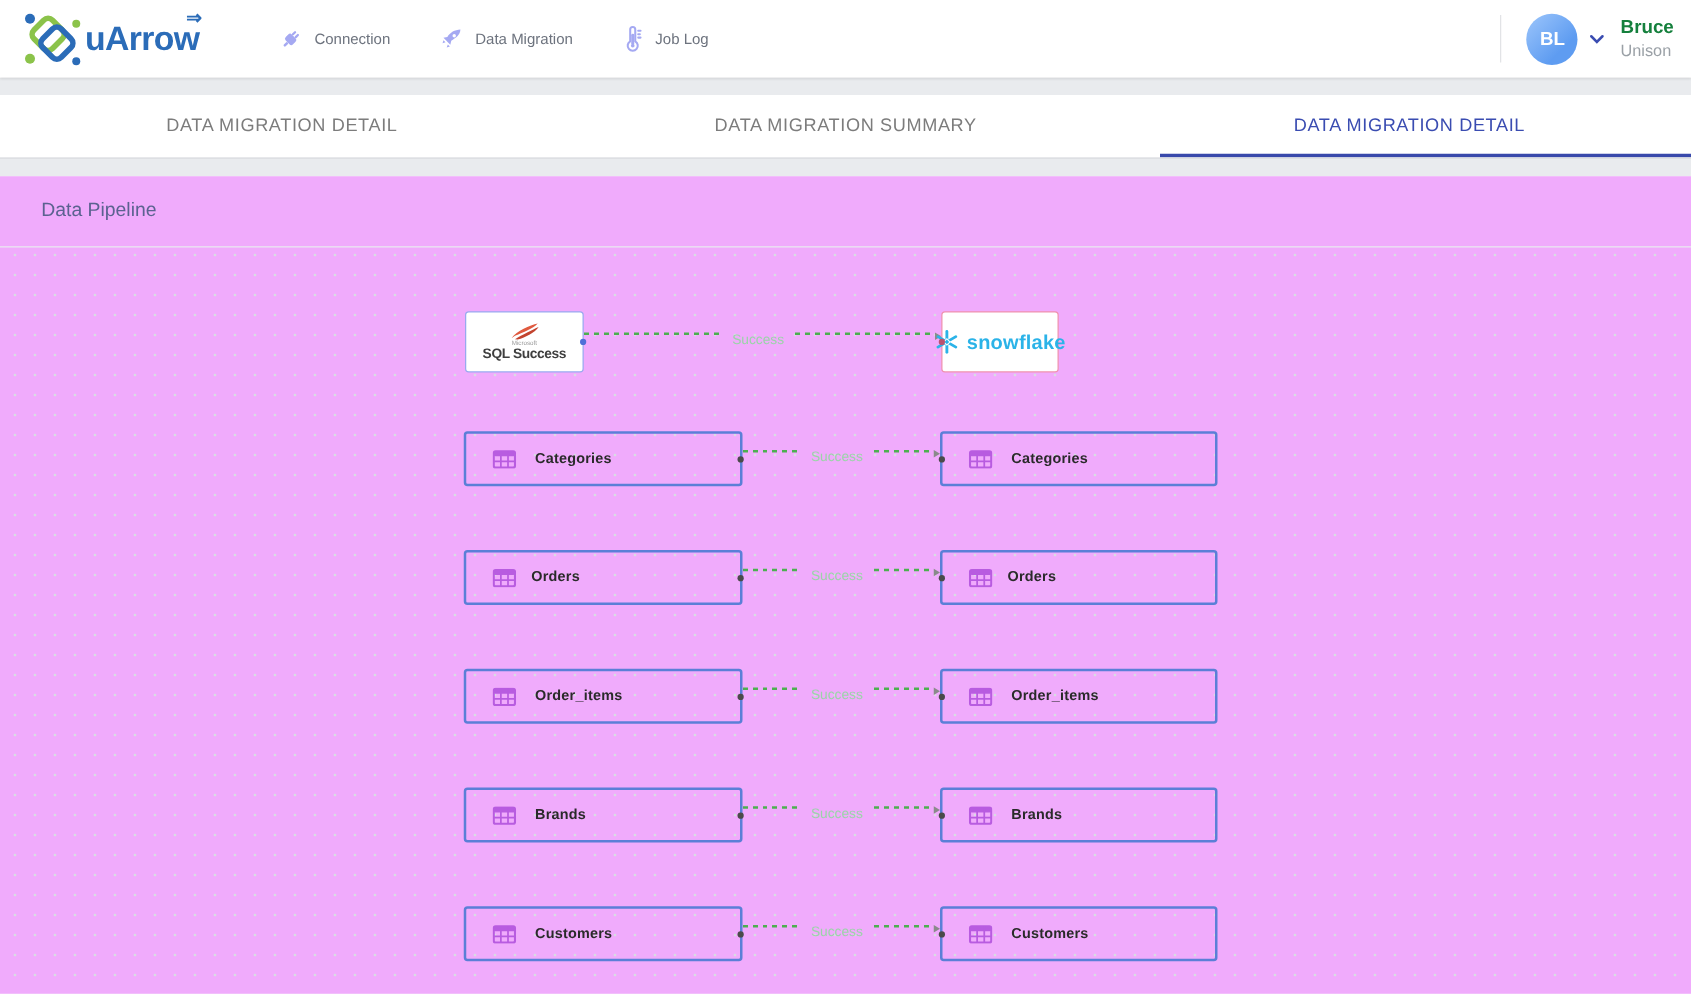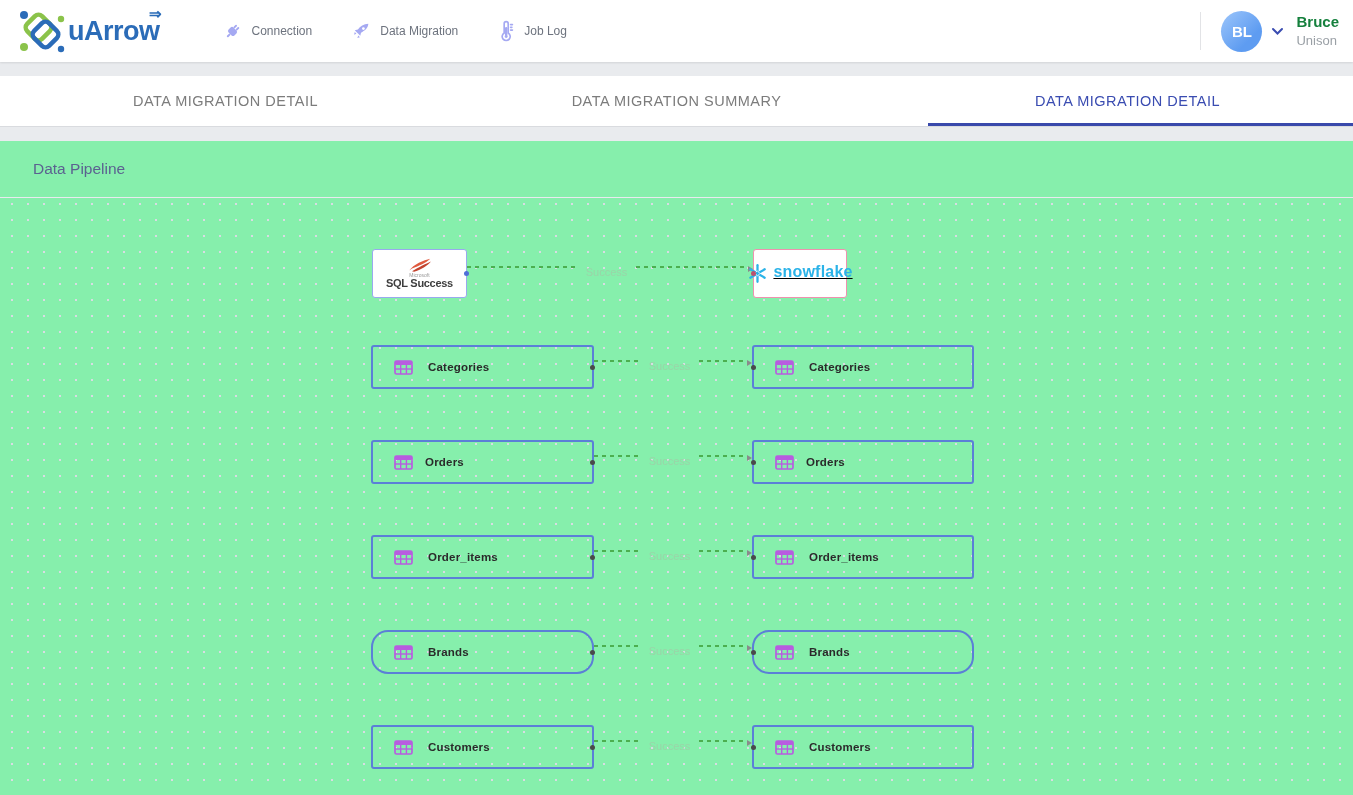--- a/index.html
+++ b/index.html
@@ -34,35 +34,35 @@
   .band1 { position:absolute; top:62px; left:0; right:0; height:14px; background:#e9ebee; }
   .tabbar { position:absolute; top:76px; left:0; right:0; height:50px; background:#fff; display:flex; }
   .tab { flex:1; display:flex; align-items:center; justify-content:center; position:relative;
          font-size:14.5px; letter-spacing:.5px; color:#7c7c7c; font-weight:500; cursor:pointer; }
   .tab.active { color:#3a4cb1; }
   .tab.active::after { content:""; position:absolute; left:26px; right:0; bottom:0; height:3px; background:#3949ab; }
   .band2 { position:absolute; top:126px; left:0; right:0; height:15px; background:#e9ebee;
            border-top:1px solid #d9dbdf; }
 
   
-  .main { position:absolute; top:141px; left:0; right:0; bottom:0; background:#86efac; }
+  .main { position:absolute; top:141px; left:0; right:0; bottom:0; background:#f0abfc; }
   .page-title { position:absolute; left:33px; top:19px; font-size:15.5px; color:#5b6290; }
   .title-divider { position:absolute; top:56px; left:0; right:0; height:1px; background:#e9eaef; }
   .canvas { position:absolute; top:57px; left:0; right:0; bottom:0; overflow:hidden;
             background-image:radial-gradient(circle,#d9dce3 1.1px, transparent 1.3px);
             background-size:16px 16px; background-position:4px 14px; }
 
   .node { position:absolute; display:flex; align-items:center; border-radius:3px; }
   .node-src { background:#fff; justify-content:center; cursor:grab; }
   .sql-node { left:372px; top:51px; width:95px; height:49px; border:1px solid #99a9ef; }
   .sf-node  { left:753px; top:51px; width:94px; height:49px; border:1px solid #ef91af; }
   .table-node { width:223px; height:44px; border:2px solid #5b7fd7; padding-left:21px; gap:15px;
                 background:transparent; cursor:grab; }
   .col-l { left:371px; } .col-r { left:752px; width:222px; }
-  .r1 { top:147px; } .r2 { top:242px;gap:12px; } .r3 { top:337px; } .r4 { top:432px;border-radius:17px; } .r5 { top:527px; }
+  .r1 { top:147px; } .r2 { top:242px;gap:12px; } .r3 { top:337px; } .r4 { top:432px; } .r5 { top:527px; }
   .tbl-label { font-size:11.5px; color:#2a2a2a; font-weight:600; letter-spacing:.2px; }
 
   .handle { position:absolute; width:5px; height:5px; border-radius:50%; top:50%; margin-top:-2.5px; cursor:crosshair; }
   .handle.hr { right:-3px; } .handle.hl { left:-3px; }
   .h-dark { background:#4a4a4a; } .h-blue { background:#4f6fd8; } .h-pink { background:#bb5270; }
 
   .edge { position:absolute; display:flex; align-items:flex-start; height:14px; }
   .edge .dash { flex:1; height:2px;
                 background:repeating-linear-gradient(90deg,#4caf50 0 4px,transparent 4px 8px); }
   .edge .lbl { color:#9ad4a8; font-size:11px; margin:0 9px; }
@@ -71,21 +71,21 @@
   .edge-src { left:467px; top:68px; width:286px; }
   .e1 { left:594px; width:158px; } 
   .e1.y1 { top:162px; } .e1.y2 { top:257px; } .e1.y3 { top:352px; } .e1.y4 { top:447px; } .e1.y5 { top:542px; }
 
   
   .sql-logo { display:flex; flex-direction:column; align-items:center; line-height:1; }
   .sql-ms { font-size:5px; color:#999; margin-top:1px; }
   .sql-title { font-size:11px; font-weight:bold; color:#3e3e3e; letter-spacing:-.3px; }
 
   
-  .sf-logo { display:flex; align-items:flex-start; gap:5px;text-decoration:underline; }
+  .sf-logo { display:flex; align-items:flex-end; gap:5px; }
   .sf-word { color:#2bb3e8; font-size:16px; font-weight:600; letter-spacing:.2px; }
 </style>
 </head>
 <body>
 
 <div class="header">
   <div class="logo">
     <svg class="logo-mark" viewBox="0 0 52 48">
       <rect x="12" y="10" width="21" height="21" rx="5" fill="none" stroke="#8bc34a" stroke-width="4.5" transform="rotate(45 22.5 20.5)"></rect>
       <rect x="19" y="17" width="21" height="21" rx="5" fill="none" stroke="#2b6cb8" stroke-width="4.5" transform="rotate(45 29.5 27.5)"></rect>

